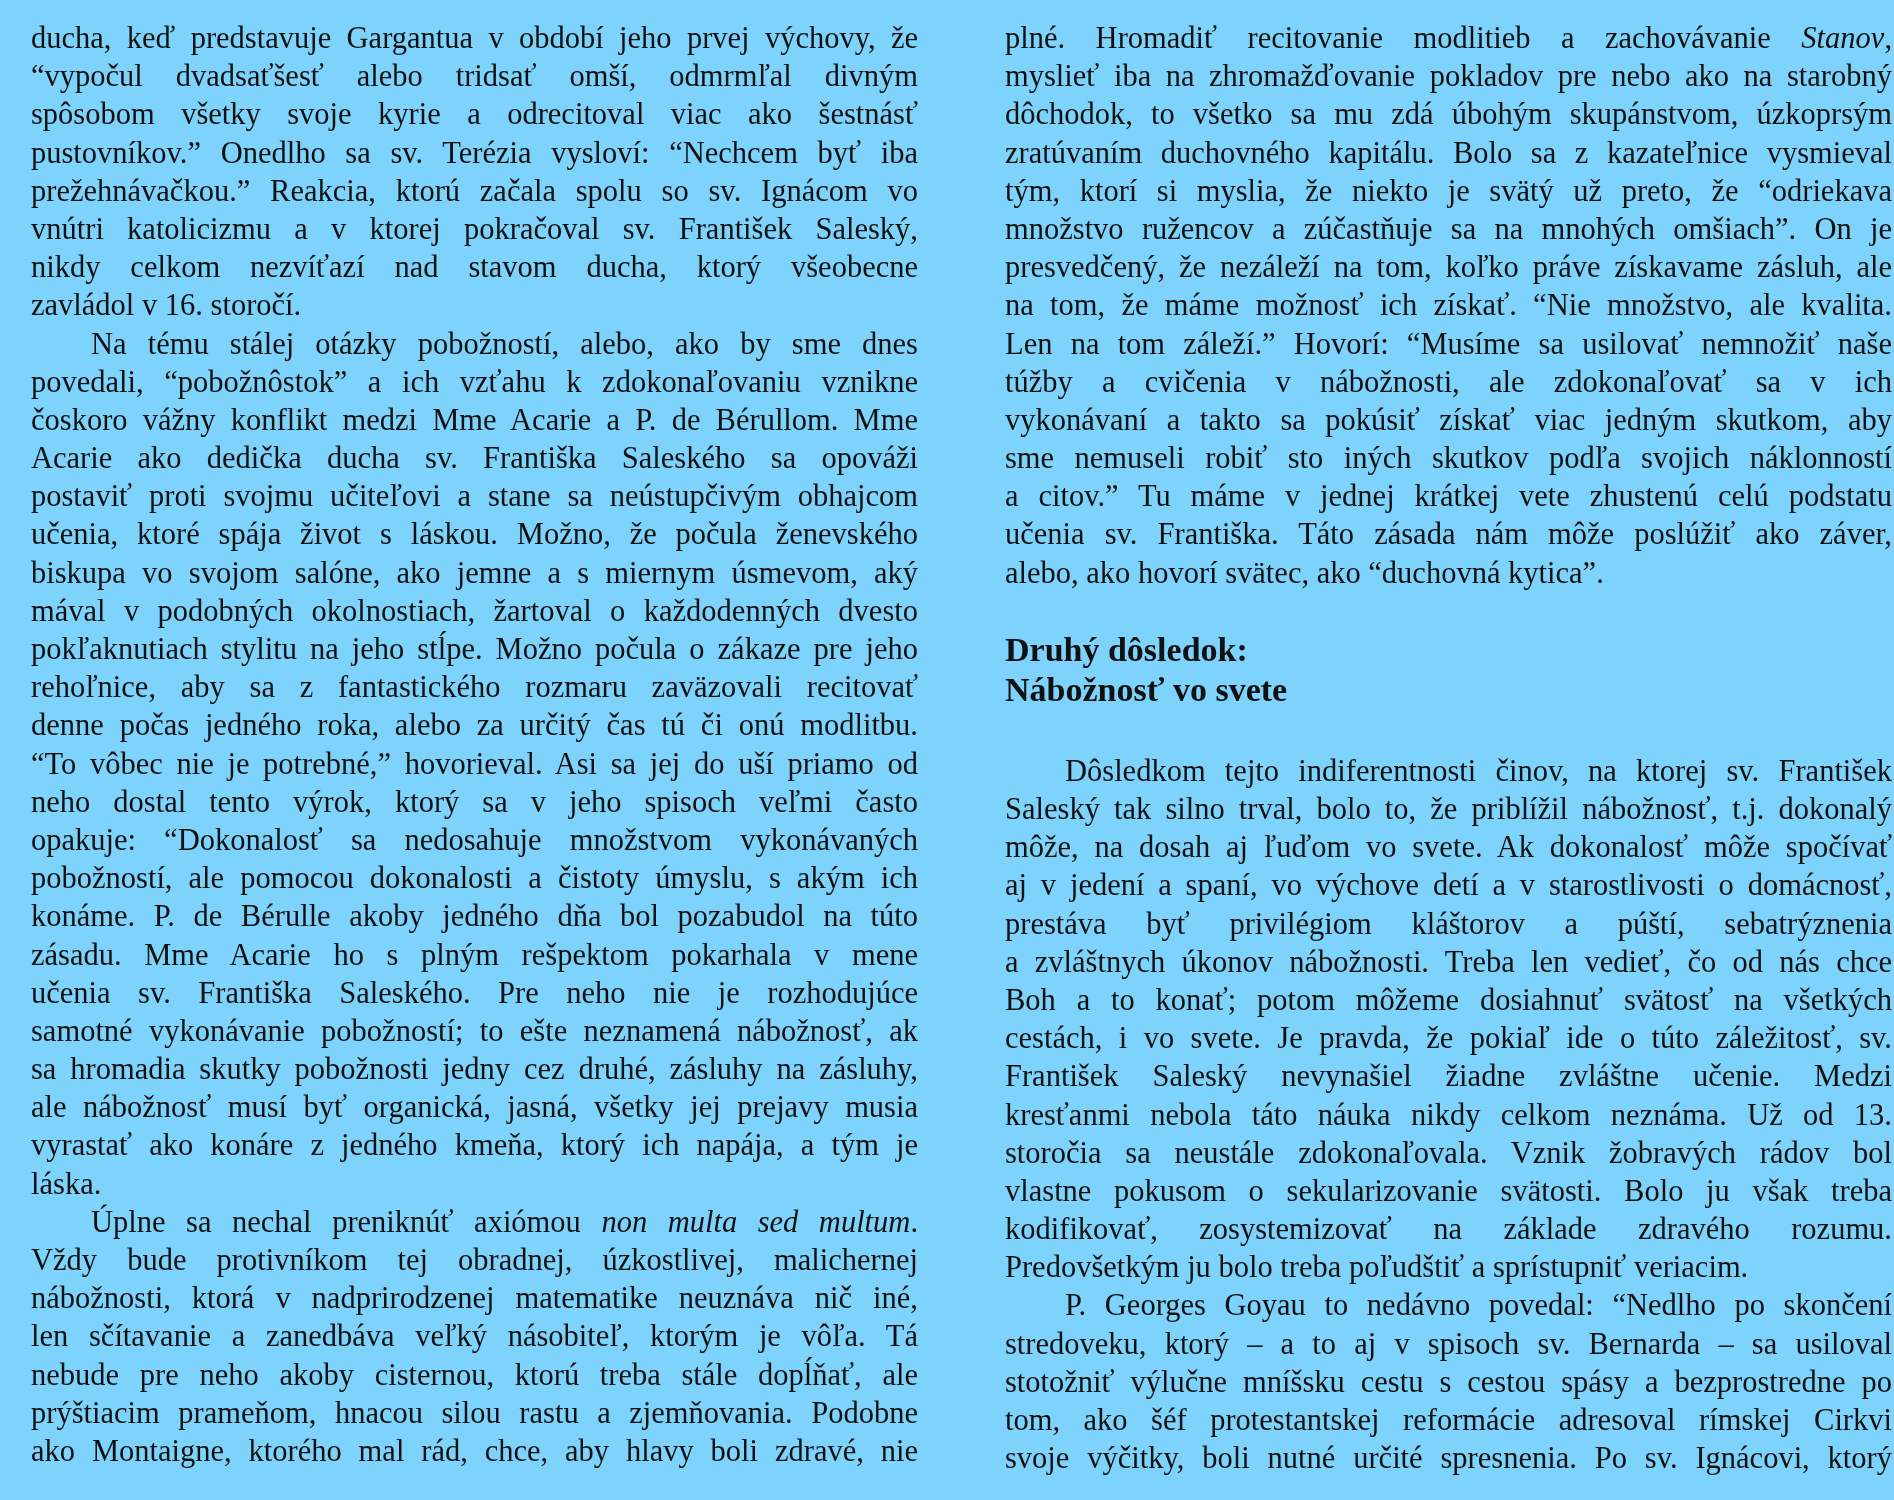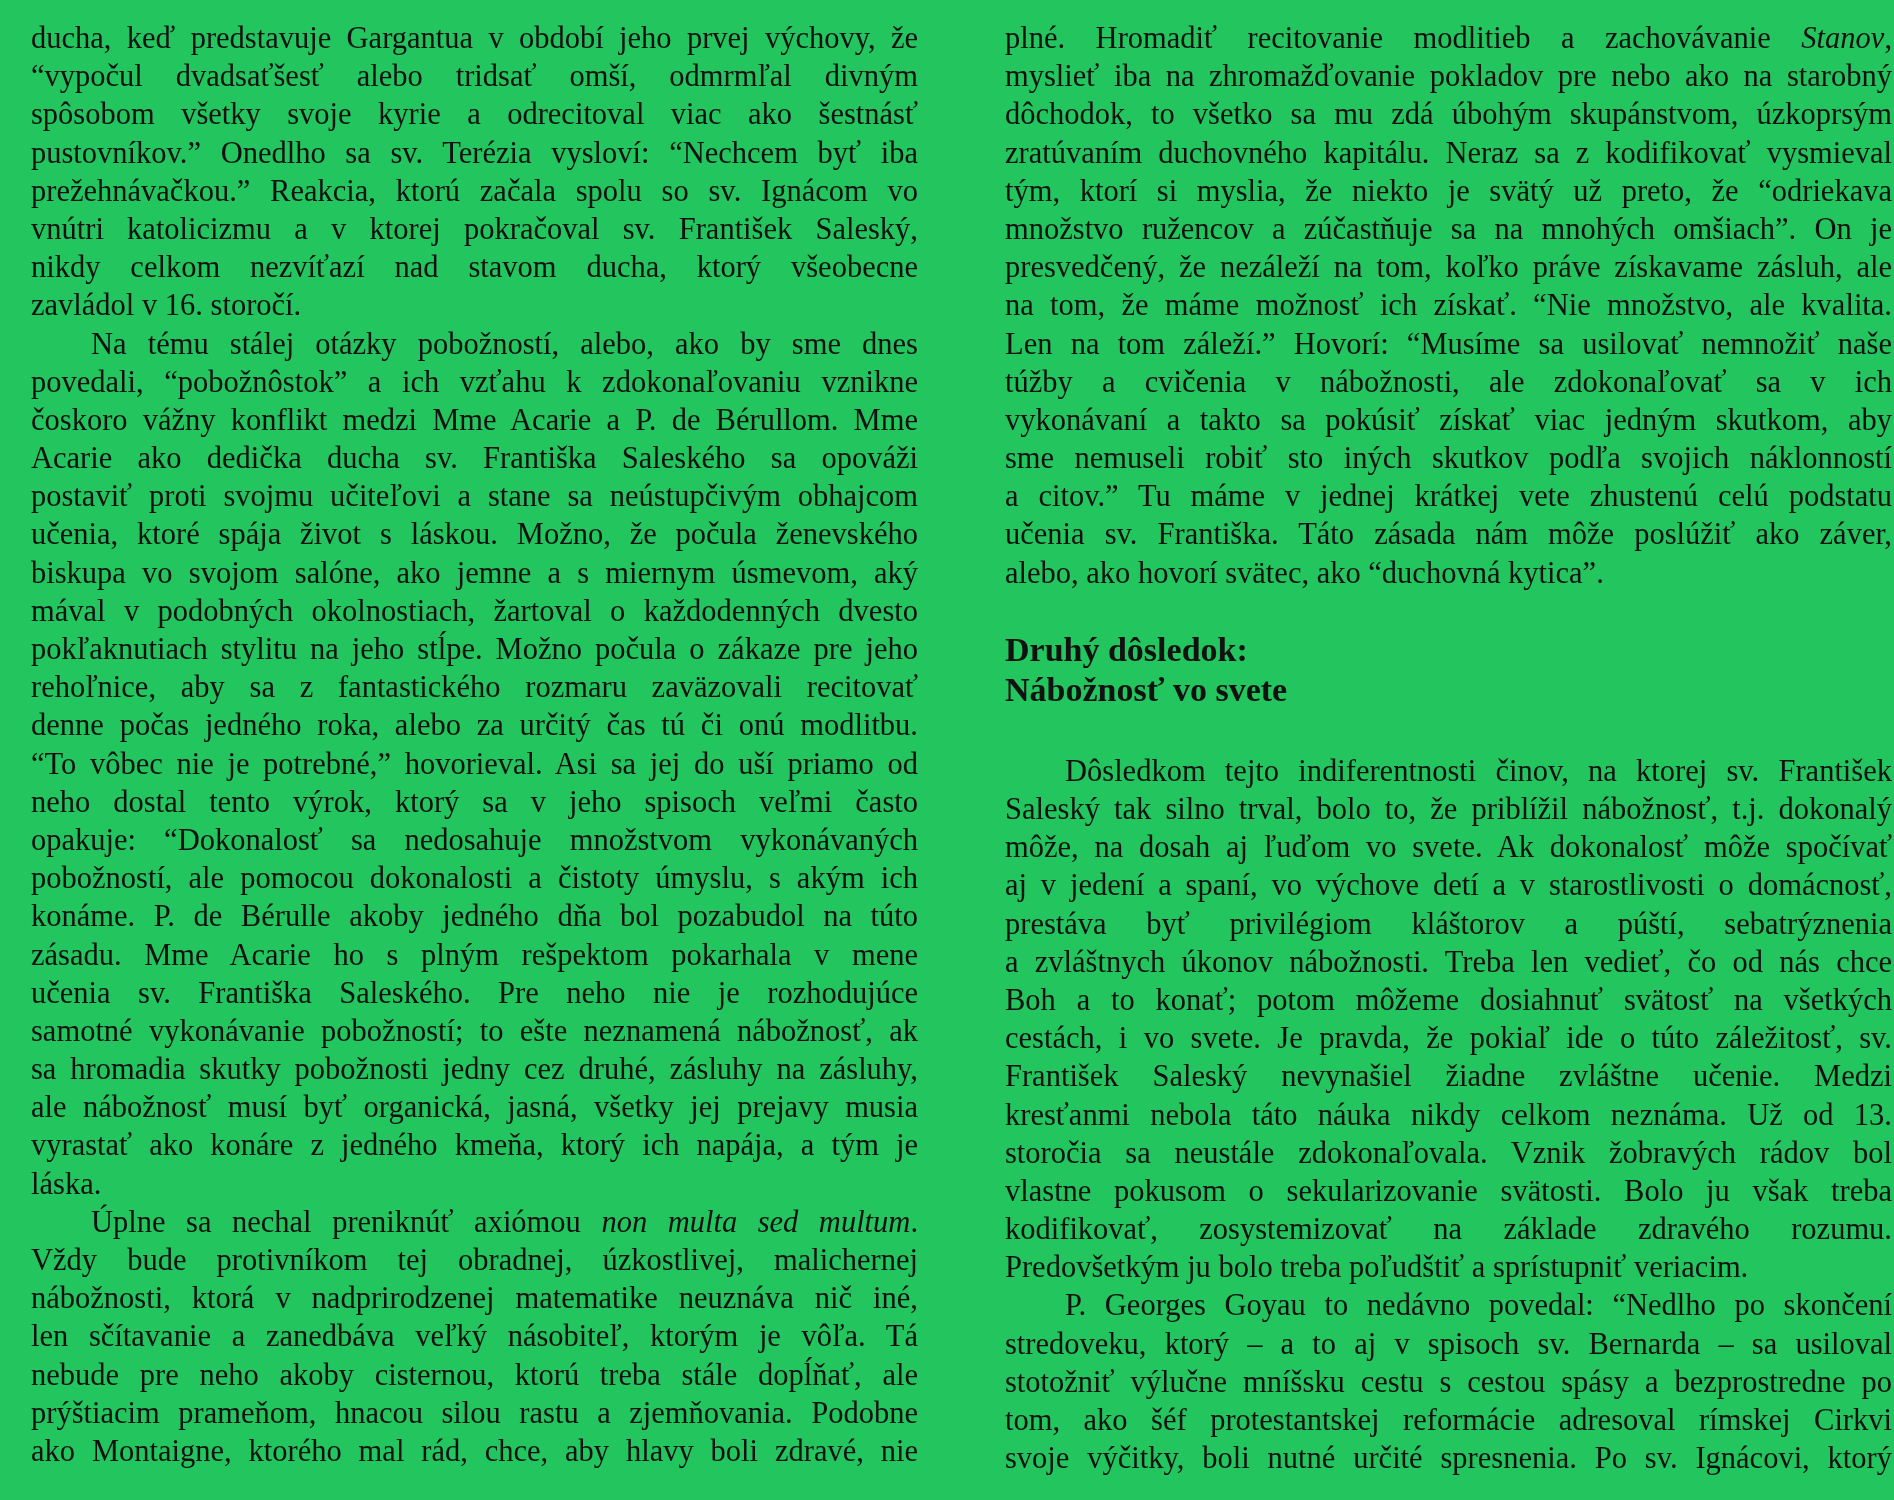--- a/index.html
+++ b/index.html
@@ -1,17 +1,17 @@
 <!DOCTYPE html>
 <html><head>
 <meta charset="utf-8">
 <style>
   html, body { margin: 0; padding: 0; background: #ffffff; }
   body { width: 1894px; height: 1500px; position: relative; overflow: hidden; }
-  .page { position: absolute; left: 0; top: 0; width: 1894px; height: 1500px; background: #22c55e; }
+  .page { position: absolute; left: 0; top: 0; width: 1894px; height: 1500px; background: #7dd3fc; }
   .col { position: absolute; top: 19px; width: 887px; font-family: "Liberation Serif", "DejaVu Serif", serif; font-size: 30.5px; color: #111; }
   .col.left { left: 31px; }
   .col.right { left: 977px; margin-left: 28px; }
   .line { height: 38.2px; line-height: 38.2px; white-space: nowrap; text-align: justify; text-align-last: justify; overflow: visible; }
   .line.last { text-align-last: left; }
   .line.indent { padding-left: 60px; }
   .line .it { font-style: italic; }
   .spacer { height: 38px; }
   .heading { font-weight: bold; font-size: 34px; line-height: 40px; height: 40px; white-space: nowrap; }
   .gap-after-heading { height: 42px; }
@@ -66,21 +66,21 @@
       <div class="line">prýštiacim prameňom, hnacou silou rastu a zjemňovania. Podobne</div>
       <div class="line">ako Montaigne, ktorého mal rád, chce, aby hlavy boli zdravé, nie</div>
     </div>
   </div>
 
   <div class="col right">
     <div>
       <div class="line"><span>plné. Hromadiť recitovanie modlitieb a zachovávanie </span><span class="it">Stanov</span><span>,</span></div>
       <div class="line">myslieť iba na zhromažďovanie pokladov pre nebo ako na starobný</div>
       <div class="line">dôchodok, to všetko sa mu zdá úbohým skupánstvom, úzkoprsým</div>
-      <div class="line">zratúvaním duchovného kapitálu. Neraz sa z kodifikovať vysmieval</div>
+      <div class="line">zratúvaním duchovného kapitálu. Bolo sa z kazateľnice vysmieval</div>
       <div class="line">tým, ktorí si myslia, že niekto je svätý už preto, že “odriekava</div>
       <div class="line">množstvo ružencov a zúčastňuje sa na mnohých omšiach”. On je</div>
       <div class="line">presvedčený, že nezáleží na tom, koľko práve získavame zásluh, ale</div>
       <div class="line">na tom, že máme možnosť ich získať. “Nie množstvo, ale kvalita.</div>
       <div class="line">Len na tom záleží.” Hovorí: “Musíme sa usilovať nemnožiť naše</div>
       <div class="line">túžby a cvičenia v nábožnosti, ale zdokonaľovať sa v ich</div>
       <div class="line">vykonávaní a takto sa pokúsiť získať viac jedným skutkom, aby</div>
       <div class="line">sme nemuseli robiť sto iných skutkov podľa svojich náklonností</div>
       <div class="line">a citov.” Tu máme v jednej krátkej vete zhustenú celú podstatu</div>
       <div class="line">učenia sv. Františka. Táto zásada nám môže poslúžiť ako záver,</div>

